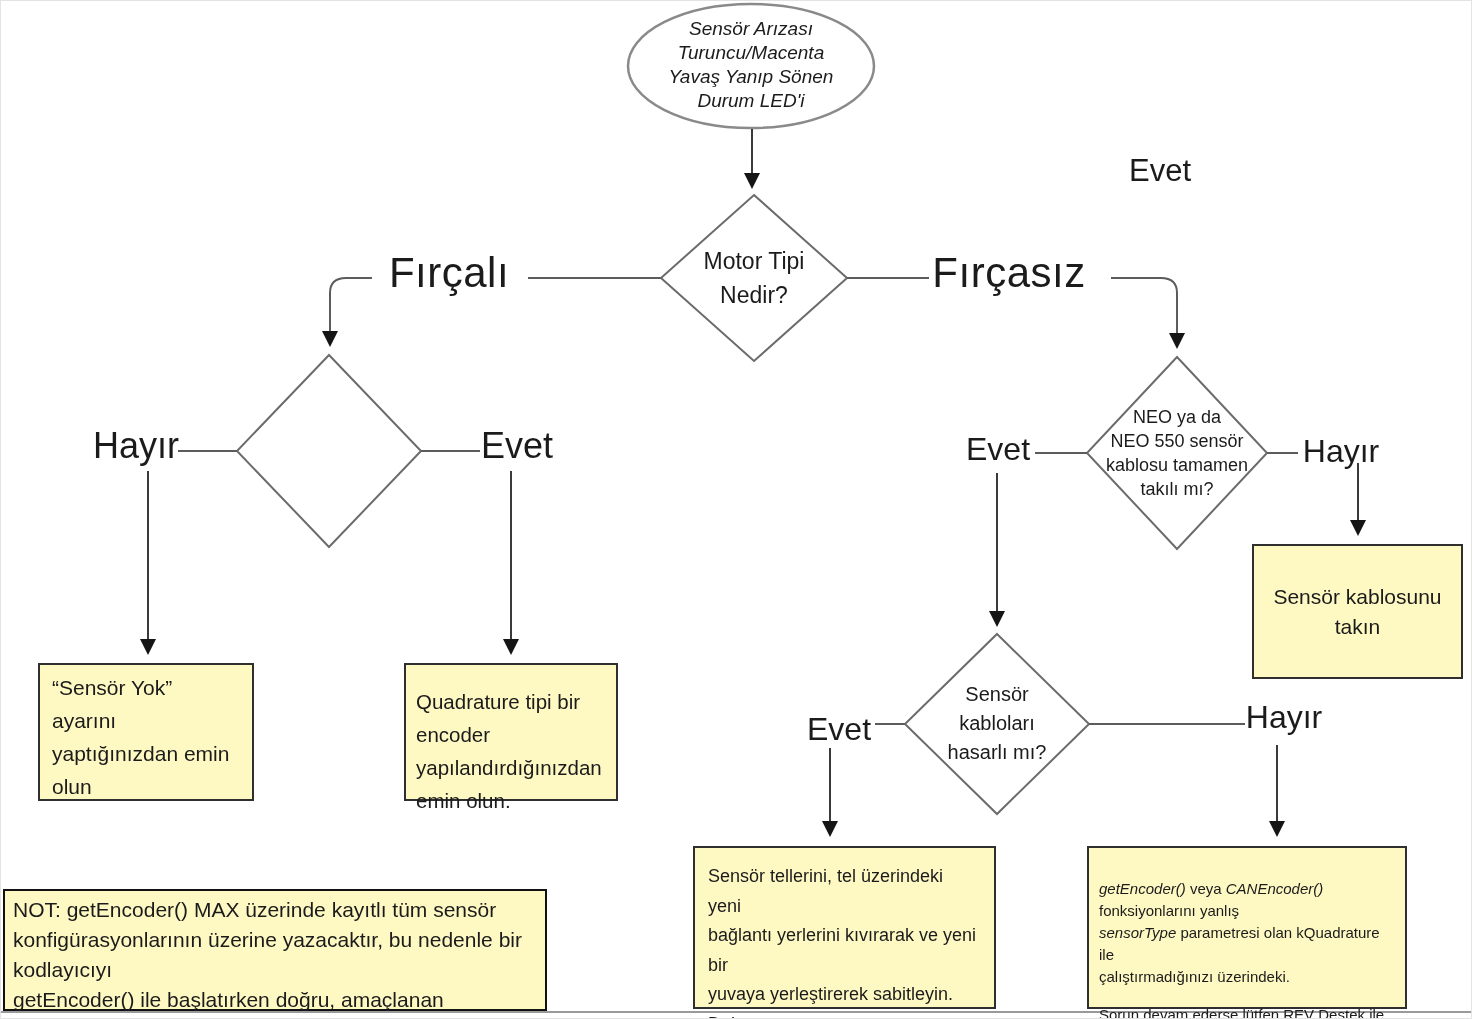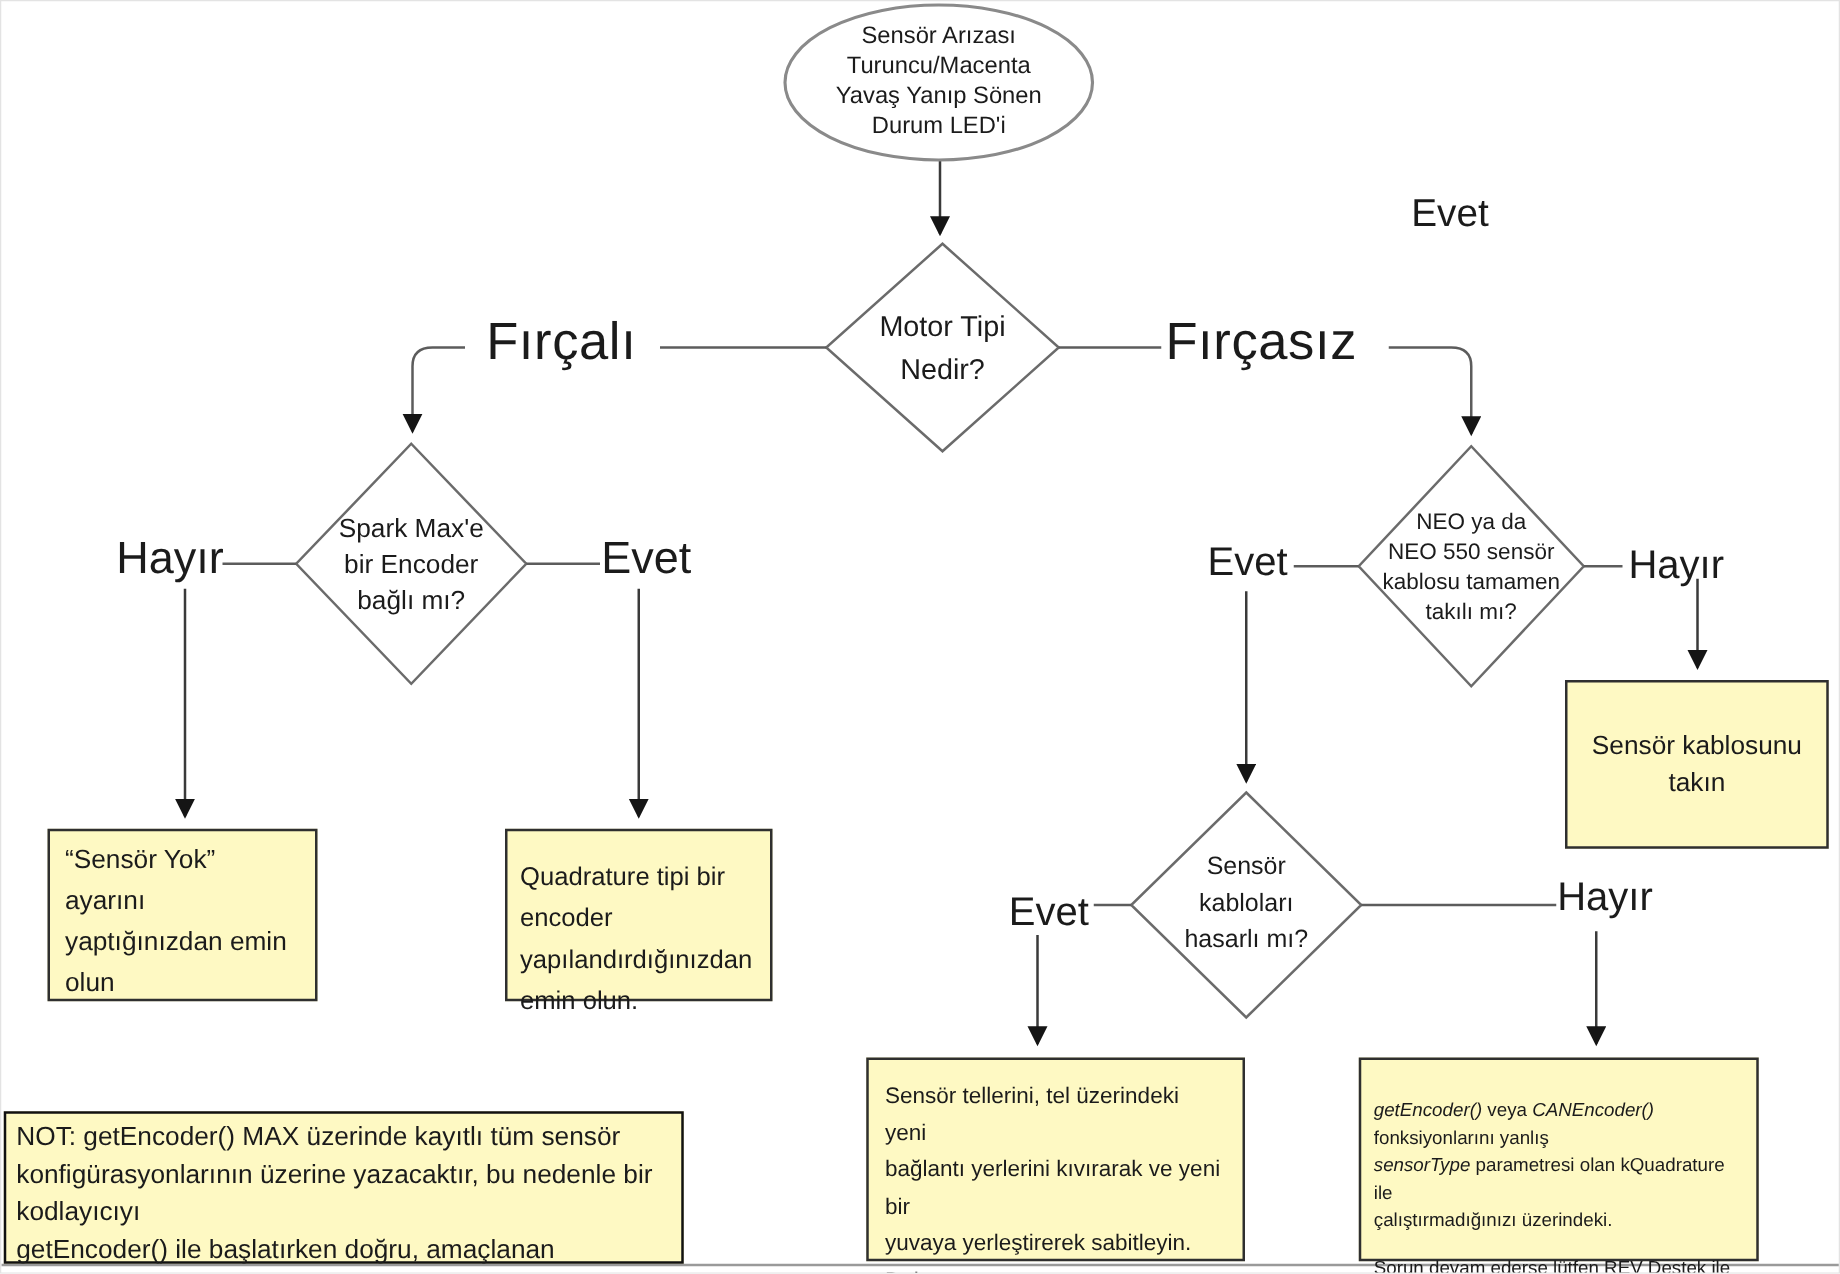--- a/index.html
+++ b/index.html
@@ -12,21 +12,21 @@
   .lbl{position:absolute;white-space:nowrap;transform:translateX(-50%);}
   .node-text{position:absolute;transform:translate(-50%,-50%);text-align:center;white-space:pre-line;}
   .pre{white-space:pre-line;}
   .box{position:absolute;background:#fef9c3;border:2px solid #2f2f2f;box-sizing:border-box;}
   .big{font-size:42px;letter-spacing:0.5px;}
   .mid{font-size:36px;}
   .sm{font-size:32px;}
   .it{font-style:italic;}
 
   
-  #t-start{left:750px;top:64px;width:230px;font-size:19px;line-height:24px;}
+  #t-start{left:750px;top:64px;width:230px;font-size:19px;line-height:24px;font-style:italic;}
   #t-d1{left:753px;top:277px;width:170px;font-size:23px;line-height:34px;}
   #t-d2{left:328px;top:451px;width:170px;font-size:21px;line-height:29px;}
   #t-d3{left:1176px;top:452px;width:180px;font-size:18px;line-height:24px;}
   #t-d4{left:996px;top:722px;width:160px;font-size:20px;line-height:29px;}
 
   
   #l-brushed{left:448px;top:248px;}
   #l-brushless{left:1008px;top:248px;}
   #l-evet-tr{left:1159px;top:152px;font-size:31px;}
   #l-hayir1{left:135px;top:424px;}
@@ -91,23 +91,20 @@
 
     <path d="M0,1011 L1472,1011" fill="none" stroke="#9a9a9a" stroke-width="2"></path>
   </svg>
 
   <div class="node-text" id="t-start">Sensör Arızası
 Turuncu/Macenta
 Yavaş Yanıp Sönen
 Durum LED'i</div>
   <div class="node-text" id="t-d1">Motor Tipi
 Nedir?</div>
-  <div class="node-text" id="t-d2">Spark Max'e
-bir Encoder
-bağlı mı?</div>
   <div class="node-text" id="t-d3">NEO ya da
 NEO 550 sensör
 kablosu tamamen
 takılı mı?</div>
   <div class="node-text" id="t-d4">Sensör
 kabloları
 hasarlı mı?</div>
 
   <div class="lbl big" id="l-brushed">Fırçalı</div>
   <div class="lbl big" id="l-brushless">Fırçasız</div>

